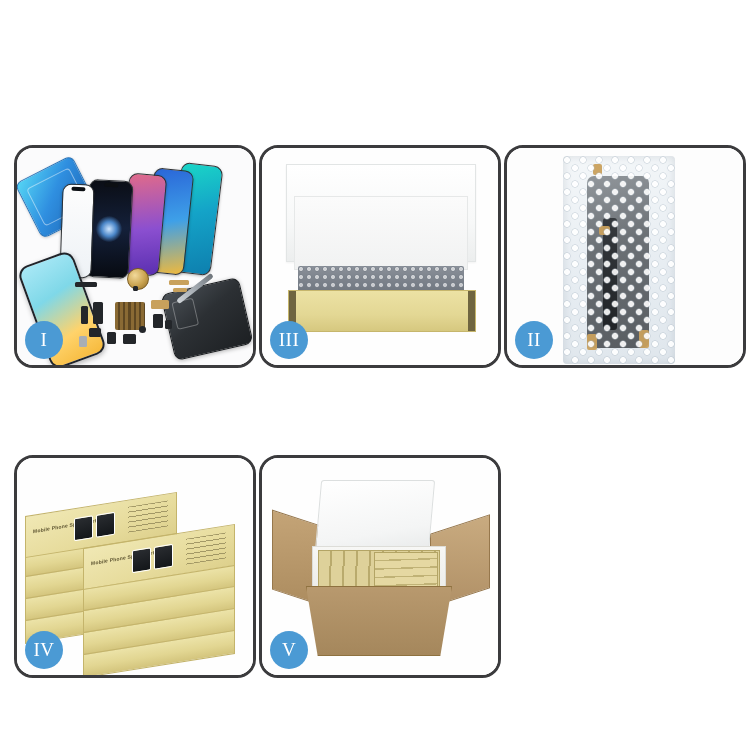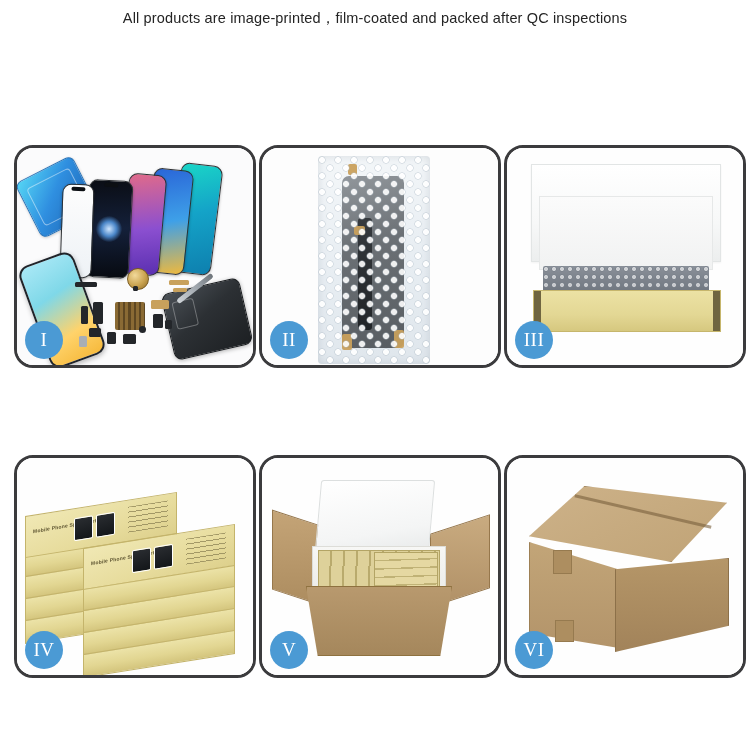--- a/index.html
+++ b/index.html
@@ -324,21 +324,20 @@
   }
   .c6-tab2 {
     position:absolute; left:48px; top:162px; width:17px; height:20px;
     background:#ad8e60; border:1px solid #967a4f;
   }
 </style>
 </head>
 <body>
 
 <div class="header">
-  <p class="page-subtitle">All products are image-printed，film-coated and packed after QC inspections</p>
 </div>
 
 <div class="grid">
 
   <div class="panel">
     <div class="panel-photo">
       <div class="p1-bg"></div>
       <div class="film-blue"></div>
       <div class="phone-fan">
         <div class="ph ph1"></div>
@@ -371,43 +370,43 @@
         <div class="pt round" style="left:66px;top:50px;width:7px;height:7px;"></div>
         <div class="pt" style="left:60px;top:10px;width:5px;height:5px;"></div>
         <div class="tool"></div>
       </div>
     </div>
     <div class="badge">I</div>
   </div>
 
   <div class="panel">
     <div class="panel-photo">
+      <div class="p3-bg"></div>
+      <div class="box3-lid"></div>
+      <div class="box3-foam"></div>
+      <div class="box3-wrap"></div>
+      <div class="box3-tray"></div>
+    </div>
+    <div class="badge">III</div>
+  </div>
+
+  <div class="panel">
+    <div class="panel-photo">
       <div class="p2-bg"></div>
       <div class="bubble-bag">
         <div class="inner-part"></div>
         <div class="flex-strip"></div>
         <div class="tape" style="left:30px;top:8px;width:9px;height:11px;"></div>
         <div class="tape" style="left:36px;top:70px;width:11px;height:9px;"></div>
         <div class="tape" style="left:24px;top:178px;width:10px;height:16px;"></div>
         <div class="tape" style="left:76px;top:174px;width:10px;height:18px;"></div>
         <div class="bubbles"></div>
       </div>
     </div>
     <div class="badge">II</div>
-  </div>
-
-  <div class="panel">
-    <div class="panel-photo">
-      <div class="p3-bg"></div>
-      <div class="box3-lid"></div>
-      <div class="box3-foam"></div>
-      <div class="box3-wrap"></div>
-      <div class="box3-tray"></div>
-    </div>
-    <div class="badge">III</div>
   </div>
 
   <div class="panel">
     <div class="panel-photo">
       <div class="p4-bg"></div>
       <div class="stack">
         <div class="sbox" style="left:0px;  top:58px;"></div>
         <div class="sbox" style="left:0px;  top:80px;"></div>
         <div class="sbox" style="left:0px;  top:102px;"></div>
         <div class="sbox" style="left:0px;  top:124px;"></div>
@@ -439,26 +438,14 @@
       <div class="flapR"></div>
       <div class="foam-lid"></div>
       <div class="carton-inner"></div>
       <div class="yboxes"></div>
       <div class="yboxes2"></div>
       <div class="carton-body"></div>
     </div>
     <div class="badge">V</div>
   </div>
 
-  <div class="panel">
-    <div class="panel-photo">
-      <div class="p6-bg"></div>
-      <div class="c6-top"></div>
-      <div class="c6-left"></div>
-      <div class="c6-right"></div>
-      <div class="c6-seam"></div>
-      <div class="c6-tab1"></div>
-      <div class="c6-tab2"></div>
-    </div>
-    <div class="badge">VI</div>
-  </div>
 
 </div>
 
 </body></html>

